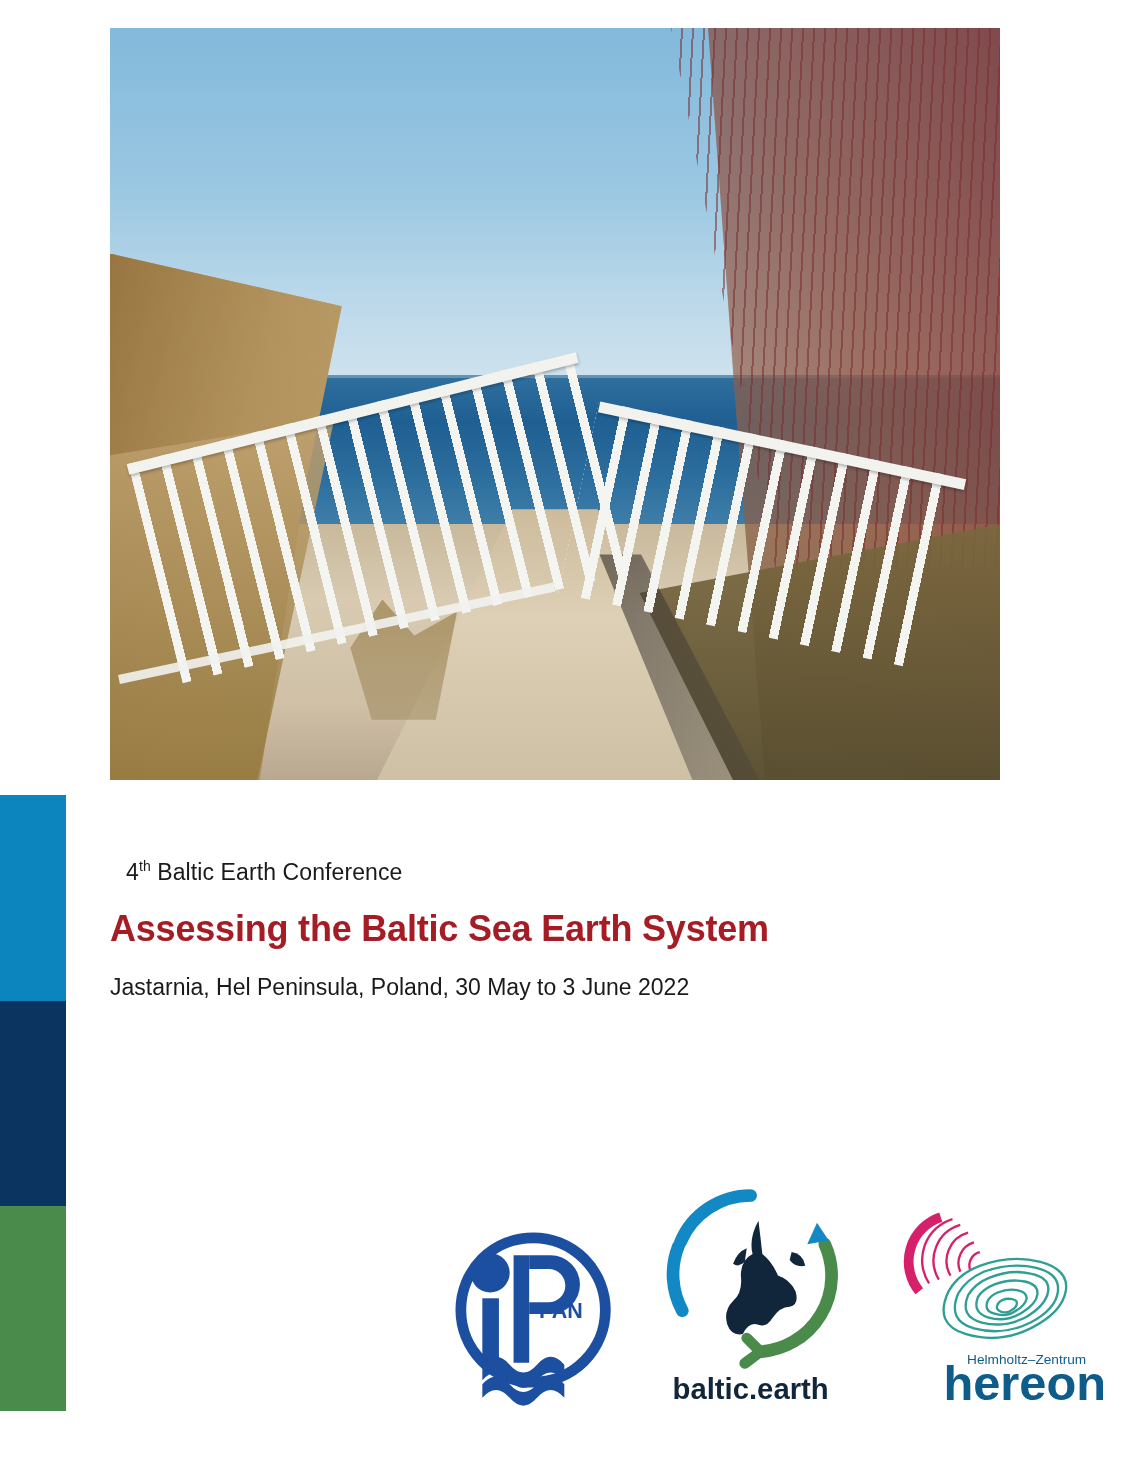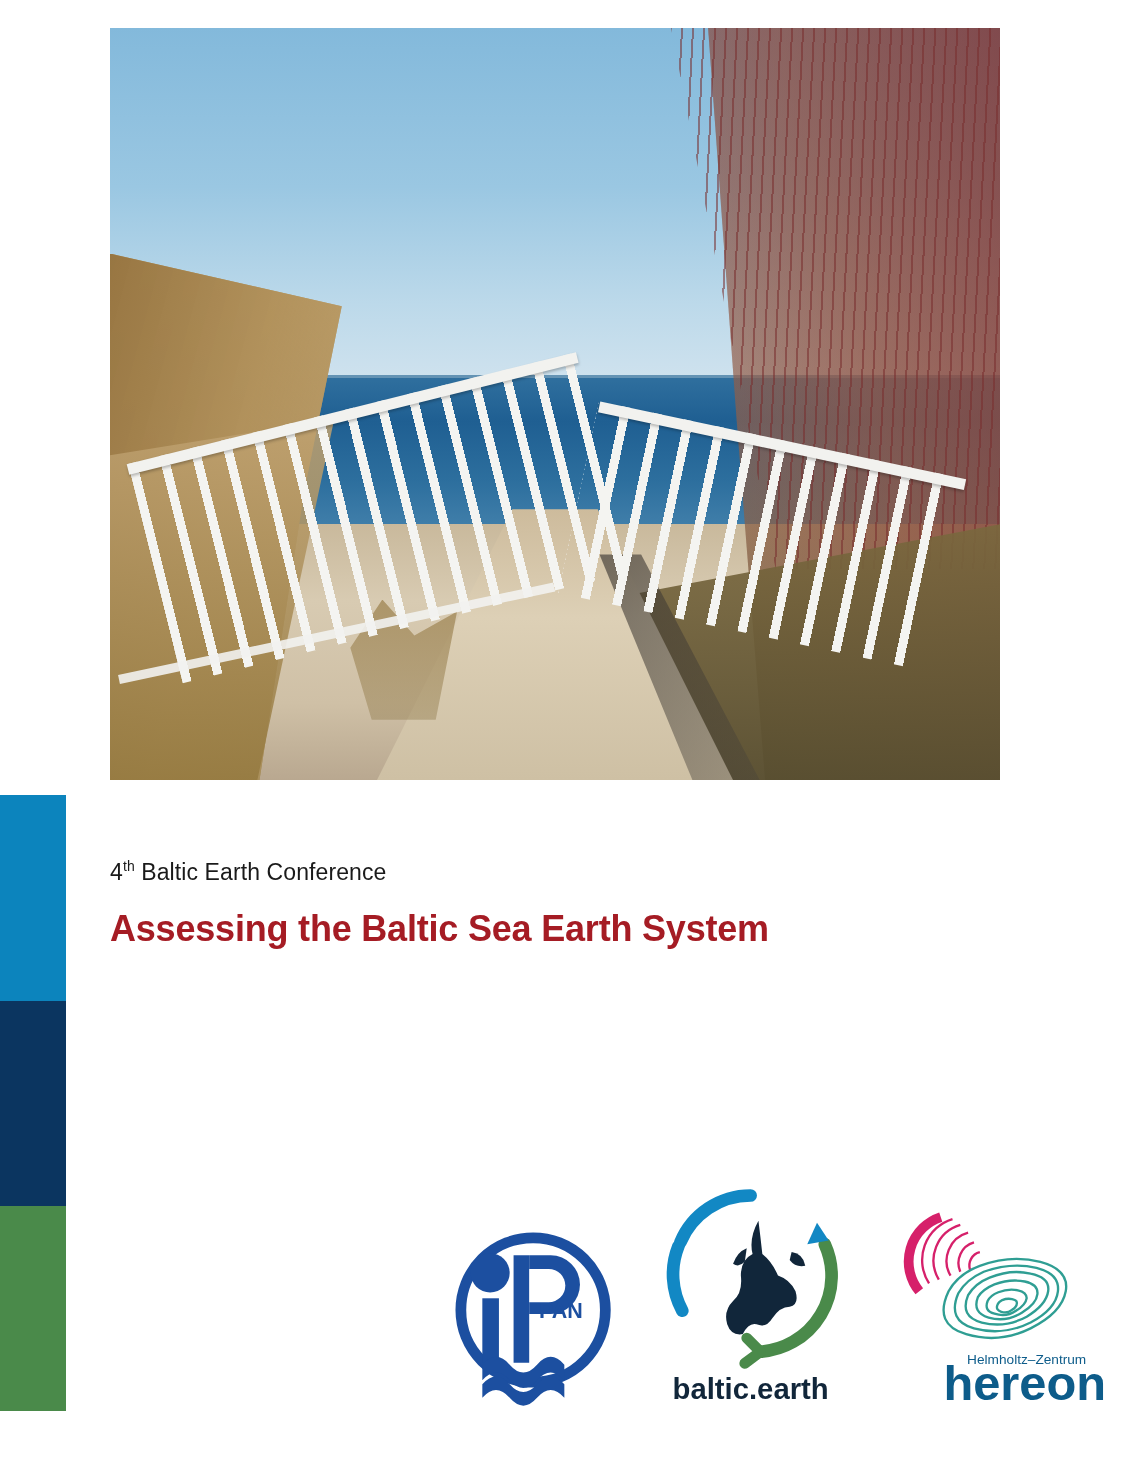--- a/index.html
+++ b/index.html
@@ -143,21 +143,21 @@
   .text-block {
     position: absolute;
     left: 110px;
     top: 858px;
     width: 900px;
   }
   .kicker {
     font-size: 23px;
     color: #1a1a1a;
     letter-spacing: .1px;
-    margin: 0 0 22px 0;
+    margin: 0 0 22px 16px;
   }
   .kicker sup { font-size: 14px; vertical-align: super; }
   .main-title {
     font-size: 36px;
     font-weight: bold;
     color: #a51c24;
     margin: 0 0 24px 0;
     letter-spacing: -0.2px;
   }
   .subtitle {
@@ -208,20 +208,21 @@
   <div class="rail-left-posts"></div>
   <div class="rail rail-left-top"></div>
   <div class="rail rail-left-bot"></div>
   <div class="rail-right-posts"></div>
   <div class="rail rail-right-top"></div>
 </div>
 
 <div class="text-block">
   <p class="kicker"><span>4</span><sup>th</sup><span> Baltic Earth Conference</span></p>
   <h1 class="main-title">Assessing the Baltic Sea Earth System</h1>
+  <p class="subtitle">Jastarnia, Hel Peninsula, Poland, 30 May to 3 June 2022</p>
 </div>
 
 <div class="logos">
 
   <div class="logo logo-iopan">
     <svg viewBox="0 0 160 200" xmlns="http://www.w3.org/2000/svg" aria-hidden="true">
       <circle cx="80" cy="100" r="74" fill="none" stroke="#1c4fa0" stroke-width="11"></circle>
       <circle cx="36" cy="62" r="20" fill="#1c4fa0"></circle>
       <rect x="28" y="88" width="17" height="66" fill="#1c4fa0"></rect>
       <path d="M60 44 h16 v110 h-16 z" fill="#1c4fa0"></path>

